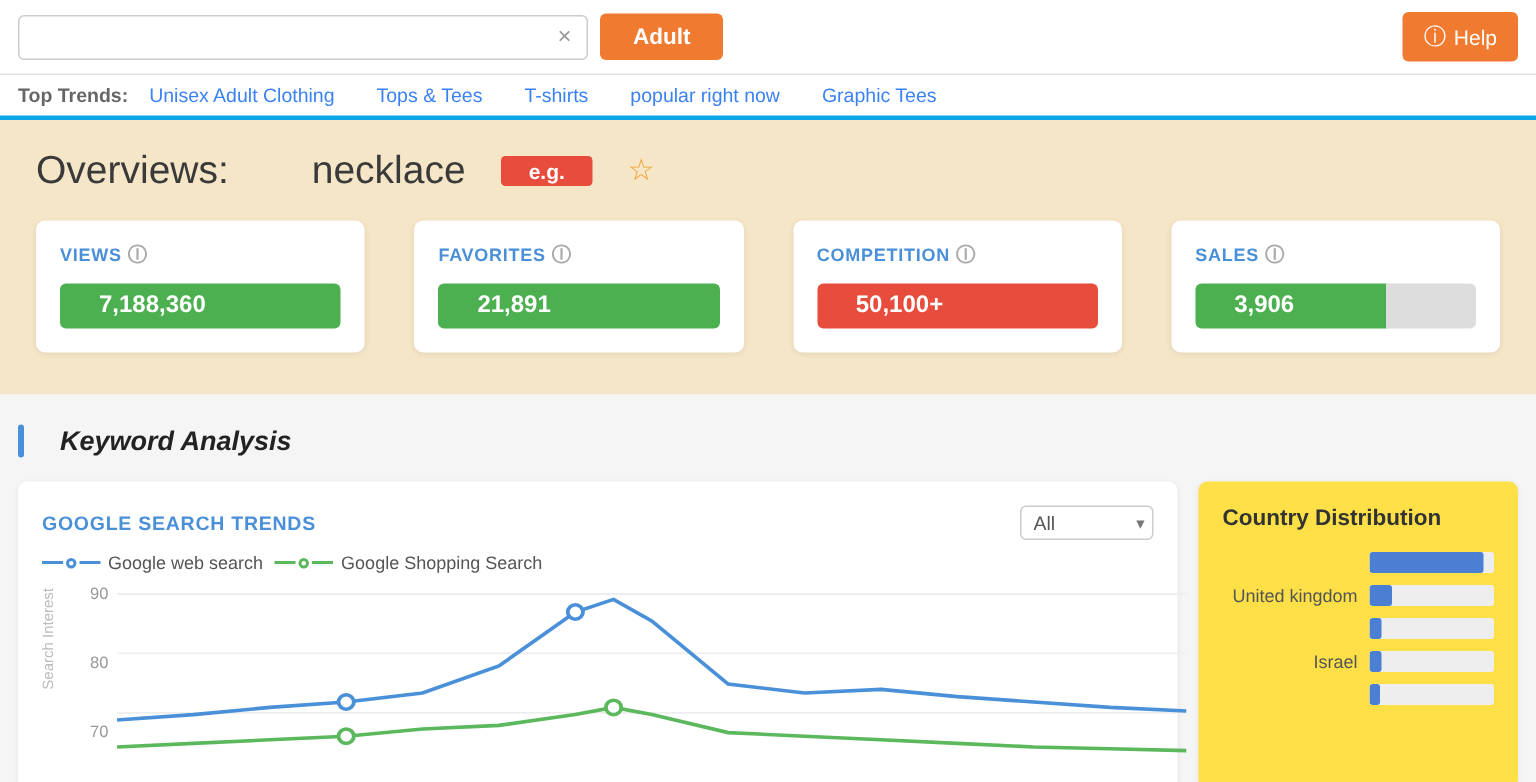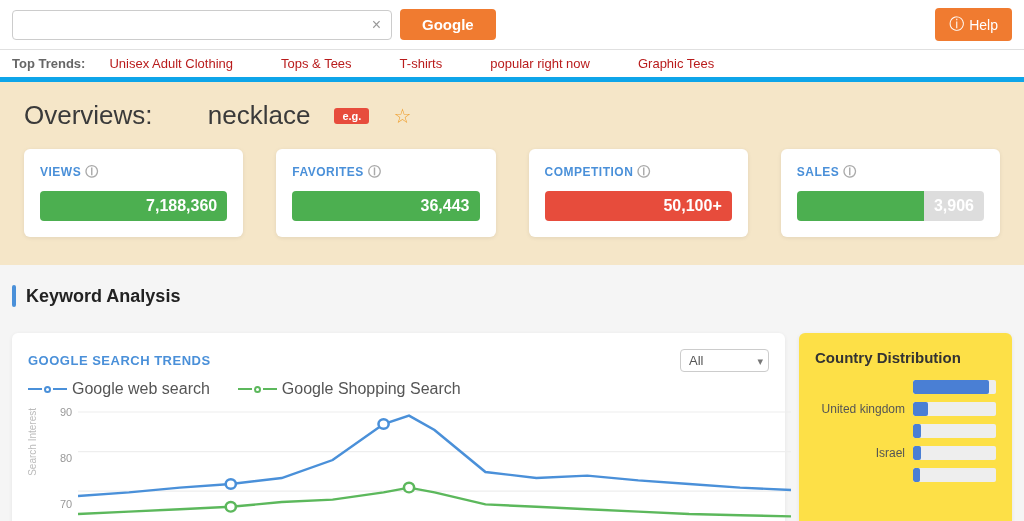--- a/index.html
+++ b/index.html
@@ -62,30 +62,30 @@
     .help-button .help-icon {
       font-size: 15px;
     }
 
     
     .top-trends {
       display: flex;
       align-items: center;
       padding: 6px 12px;
       background: #fff;
-      gap: 24px;
+      gap: 14px;
       font-size: 13px;
-      border-bottom: 5px solid #0ea5e9;
+      border-bottom: 3px solid #0ea5e9;
     }
     .top-trends-label {
       color: #666;
       font-weight: 600;
     }
     .trend-link {
-      color: #b91c1c;
+      color: #3b82f6;
       cursor: pointer;
       text-decoration: none;
     }
     .trend-sep { color: #ccc; }
 
     
     .overview-banner {
       background: #f5e6c8;
       padding: 18px 24px 28px;
       margin: 0;
@@ -95,22 +95,22 @@
       align-items: center;
       gap: 24px;
       font-size: 26px;
       color: #3a3a3a;
       font-weight: 400;
       margin-bottom: 18px;
     }
     .eg-badge {
       background: #e74c3c;
       color: #fff;
-      font-size: 11px;
-      padding: 2px 8px;
+      font-size: 14px;
+      padding: 2px 18px;
       border-radius: 3px;
       font-weight: bold;
     }
     .star-icon {
       color: #f0a030;
       font-size: 20px;
       cursor: pointer;
     }
 
     
@@ -138,41 +138,42 @@
     }
     .stat-label .info-icon {
       color: #aaa;
       font-size: 13px;
     }
     .stat-value {
       border-radius: 4px;
       color: #fff;
       font-size: 16px;
       font-weight: bold;
-      text-align: right;
-      padding: 6px 10px;
+      text-align: left;
+      padding: 6px 26px;
     }
     .stat-value.green { background: #4caf50; }
     .stat-value.red { background: #e74c3c; }
     .stat-value.partial {
       background: linear-gradient(to right, #4caf50 68%, #ddd 68%);
     }
 
     
     .main-content {
       padding: 20px 12px 0;
       background: #f5f5f5;
     }
 
     
     .section-title {
       display: flex;
       align-items: center;
-      gap: 0;
-      margin-bottom: 26px;
+      gap: 14px;
+      margin-bottom: 16px;
+      font-style: italic;
     }
     .section-title-bar {
       width: 4px;
       height: 22px;
       background: #4a90d9;
       border-radius: 2px;
       margin-right: 10px;
     }
     .section-title h2 {
       font-size: 18px;
@@ -228,23 +229,23 @@
       position: absolute;
       right: 6px;
       top: 50%;
       transform: translateY(-50%);
       pointer-events: none;
       font-size: 11px;
       color: #777;
     }
     .legend {
       display: flex;
-      gap: 28px;
+      gap: 8px;
       margin-bottom: 8px;
-      font-size: 16px;
+      font-size: 12px;
       color: #555;
       align-items: flex-end;
     }
     .legend-item {
       display: flex;
       align-items: center;
       gap: 5px;
     }
 
     
@@ -289,21 +290,21 @@
     }
   </style>
 </head>
 <body>
 
 <div class="search-bar">
   <div class="search-input-wrapper">
     <input type="text" style="">
     <span class="clear-icon">×</span>
   </div>
-  <button class="search-button">Google</button>
+  <button class="search-button">Adult</button>
   <button class="help-button">
     <span class="help-icon">ⓘ</span>
     <span>Help</span>
   </button>
 </div>
 
 <div class="top-trends">
   <span class="top-trends-label">Top Trends:</span>
   <a class="trend-link">Unisex Adult Clothing</a>
   <span class="trend-sep"> </span>
@@ -331,21 +332,21 @@
         <span>VIEWS</span>
         <span class="info-icon">ⓘ</span>
       </div>
       <div class="stat-value green">7,188,360</div>
     </div>
     <div class="stat-card">
       <div class="stat-label">
         <span>FAVORITES</span>
         <span class="info-icon">ⓘ</span>
       </div>
-      <div class="stat-value green">36,443</div>
+      <div class="stat-value green">21,891</div>
     </div>
     <div class="stat-card">
       <div class="stat-label">
         <span>COMPETITION</span>
         <span class="info-icon">ⓘ</span>
       </div>
       <div class="stat-value red">50,100+</div>
     </div>
     <div class="stat-card">
       <div class="stat-label">

